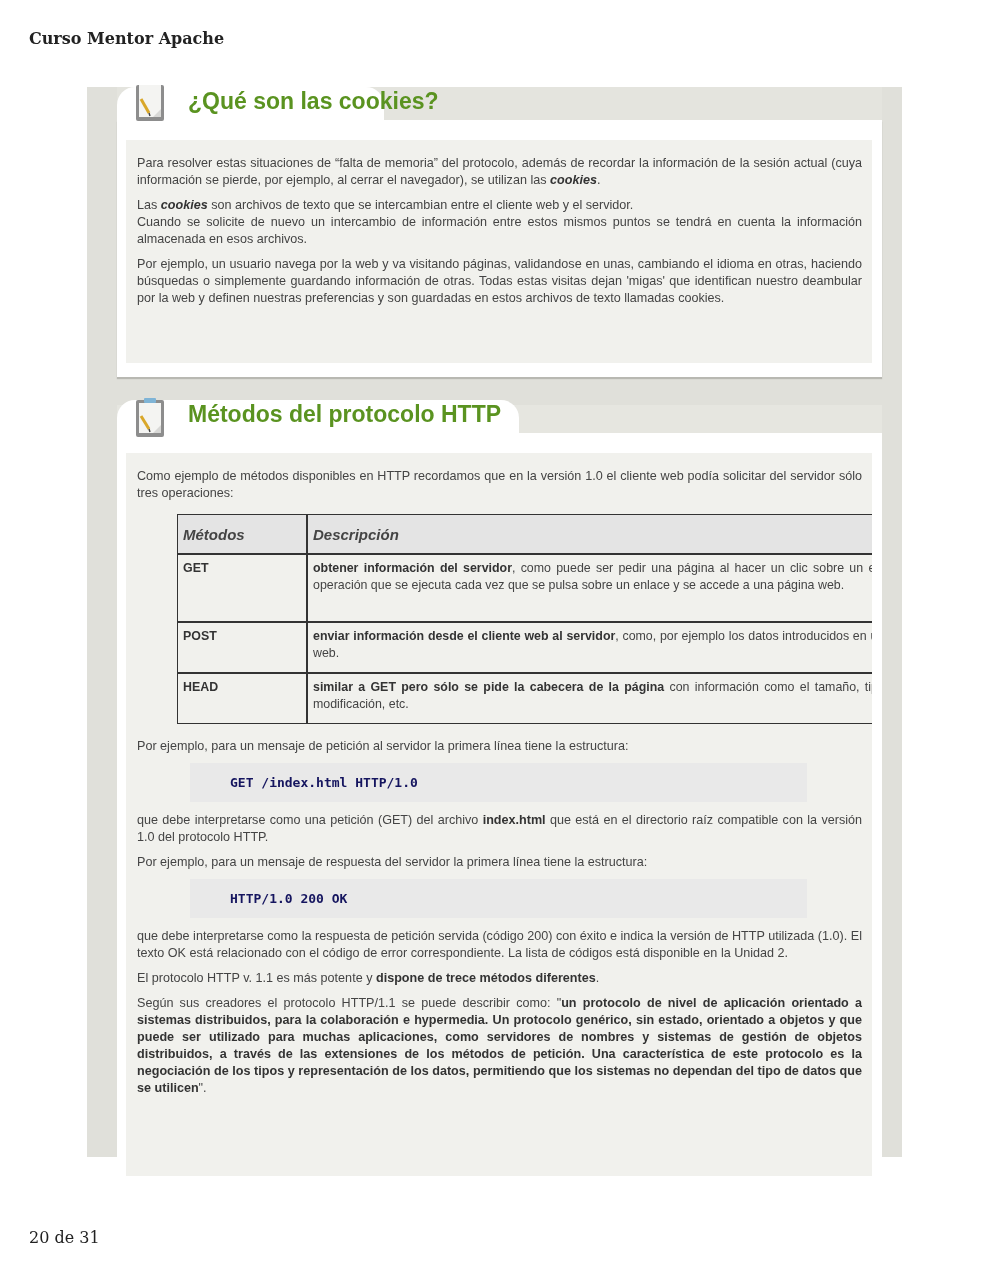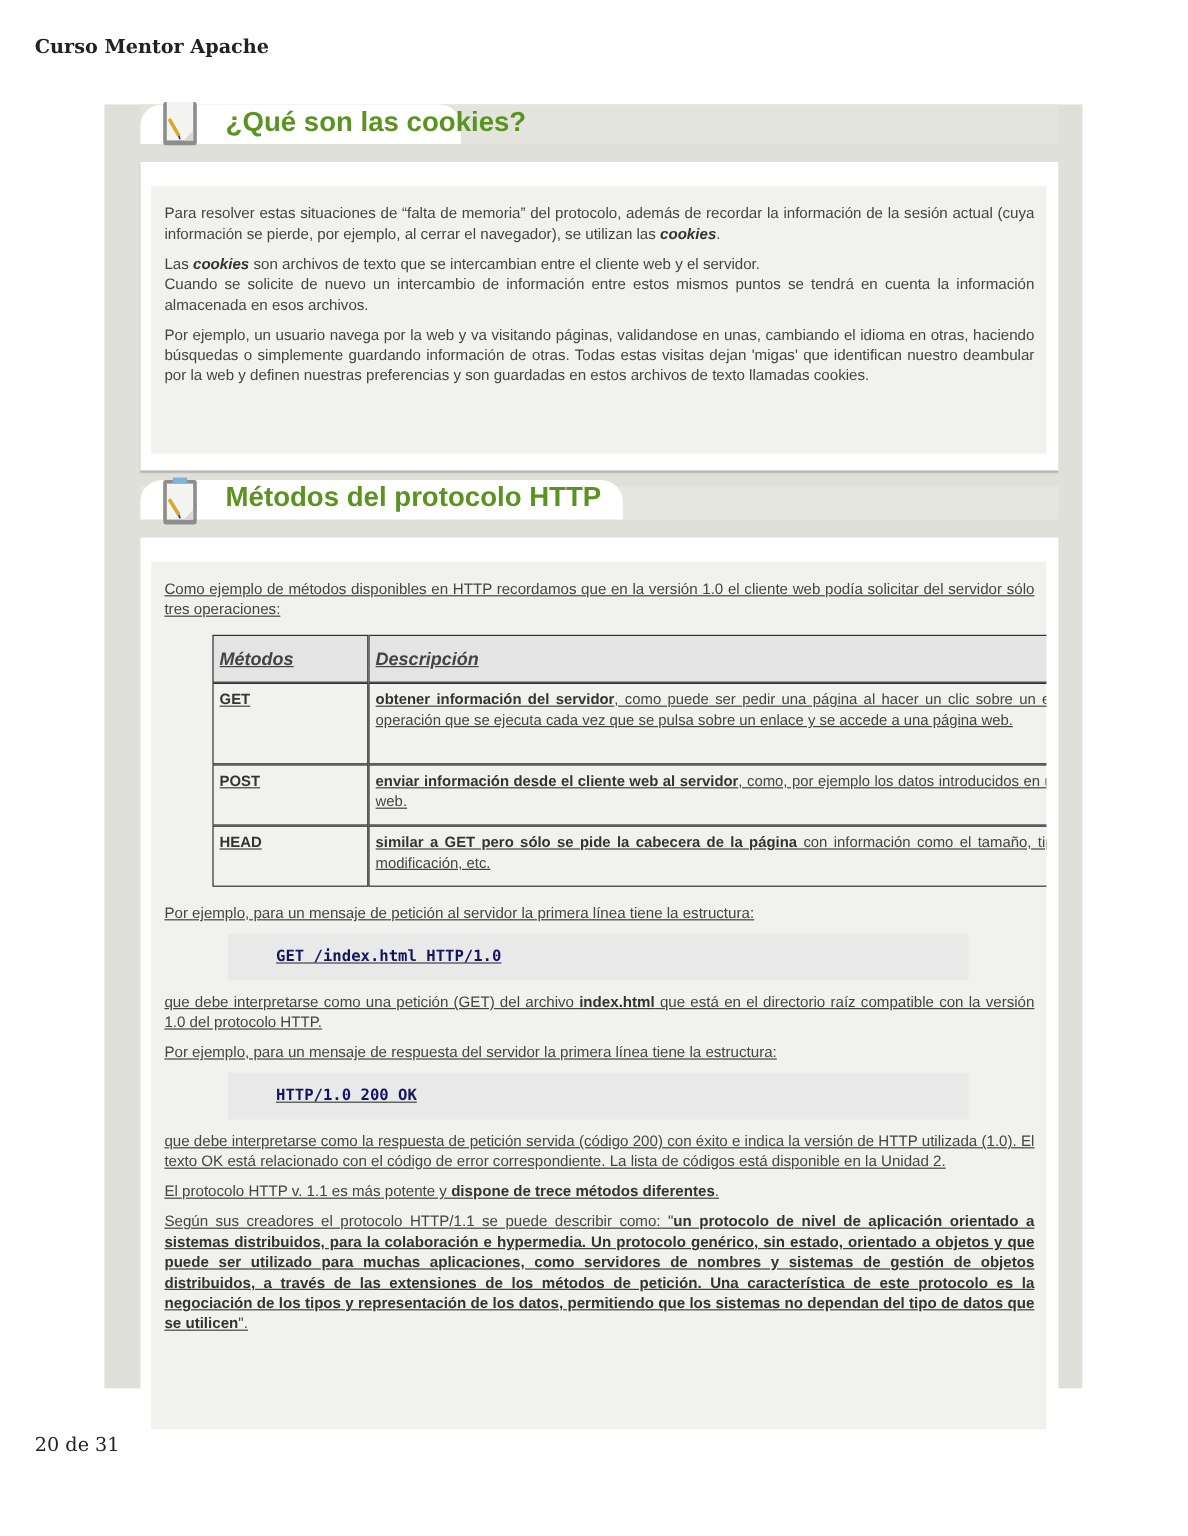--- a/index.html
+++ b/index.html
@@ -1,40 +1,40 @@
 <!DOCTYPE html>
 <html><head>
 <meta charset="utf-8">
 <style>
   html, body { margin:0; padding:0; background:#ffffff; }
   body { width:990px; height:1280px; position:relative; overflow:hidden; font-family:"Liberation Sans", sans-serif; }
   .page-header { position:absolute; left:29px; top:29px; font-family:"DejaVu Serif", serif; font-size:16px; color:#222;font-weight:bold; }
-  .page-footer { position:absolute; left:29px; top:1194px; font-family:"DejaVu Serif", serif; font-size:16px; color:#222; }
+  .page-footer { position:absolute; left:29px; top:1228px; font-family:"DejaVu Serif", serif; font-size:16px; color:#222; }
 
   .outer { position:absolute; left:87px; top:87px; width:815px; height:1070px; background:#e0e0da; }
 
   .section { position:absolute; left:117px; width:765px; }
   .sec1 { top:87px; height:290px; }
   .sec2 { top:400px; height:757px; }
 
-  .title-bar { position:relative; height:48px;text-align:center; }
+  .title-bar { position:relative; height:33px;text-align:center; }
   .title-tab { position:absolute; left:0; top:0; height:33px; background:#ffffff; border-radius:18px 18px 0 0; padding:0 12px 0 70px; }
   .sec1 .title-tab { width:267px; padding:0; }
   .sec2 .title-tab { width:402px; padding:0; }
   .title-strip { position:absolute; left:0; right:0; top:0; height:33px; background:#e4e4de; }
   .sec2 .title-strip { top:5px; height:28px; background:#e6e6e0; }
   .title-text { position:absolute; left:71px; top:1px; font-size:23px; font-weight:bold; color:#5a9320; white-space:nowrap; }
   .title-icon { position:absolute; left:16px; top:-2px; width:34px; height:38px; }
 
   .white-box { background:#ffffff; padding:20px 10px 10px 9px; }
   .sec1 .white-box { height:237px; padding-top:20px; padding-bottom:0; box-shadow:0 2px 1px #b8b8b2; }
   .sec2 .white-box { height:704px; padding-bottom:0; }
   .content { background:#f1f1ed; padding:15px 10px 12px 11px; color:#444; font-size:12.6px; line-height:17px; }
   .sec1 .content { height:196px; }
-  .sec2 .content { height:696px; overflow:hidden;text-decoration:underline; }
+  .sec2 .content { height:696px; overflow:hidden; }
   .content p { margin:0 0 8px 0; text-align:justify; }
   .content b, .content strong { color:#333; }
 
   table.methods { margin:12px 0 14px 40px; width:772px; border-collapse:separate; border-spacing:0; }
   table.methods td, table.methods th { border:1.5px solid #333; padding:5px 5px; vertical-align:top; text-align:left; }
   table.methods th { background:#e4e4e4; font-style:italic; font-size:15px; color:#444; height:28px; vertical-align:middle; }
   table.methods td { font-size:12.4px; line-height:17px; color:#444; text-align:justify;margin-top:12px; }
   table.methods td.m { width:118px; font-weight:bold; color:#333; }
   .code-box { margin:4px 55px 10px 53px; background:#e9e9e9; padding:11px 0 11px 40px; font-family:"DejaVu Sans Mono", monospace; font-weight:bold; font-size:13px; color:#15155f; }
   a.link { color:#e06a1a; text-decoration:none; }

